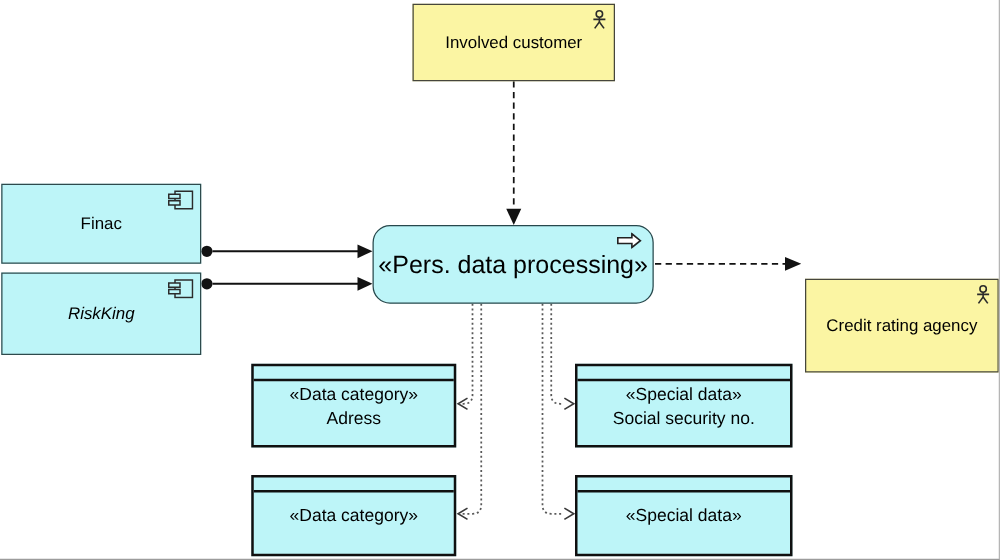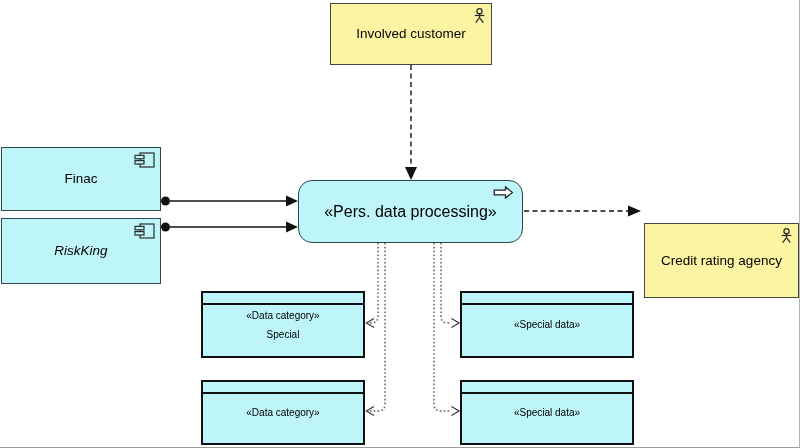--- a/index.html
+++ b/index.html
@@ -15,22 +15,22 @@
   .edge-solid{stroke:var(--line_color,#111);stroke-width:1.5;fill:none;}
   .edge-dashed{stroke:var(--line_color,#111);stroke-width:1.4;fill:none;stroke-dasharray:5 3.5;}
   .edge-dotted{stroke:var(--access_color,#595959);stroke-width:1.4;fill:none;stroke-dasharray:1.6 2.2;}
   .arrowhead{fill:var(--line_color,#111);stroke:none;}
   .ball{fill:var(--line_color,#111);stroke:none;}
   .chevron{stroke:#3a3a3a;stroke-width:1.3;fill:none;}
 
   .node{position:absolute;box-sizing:border-box;display:flex;align-items:center;justify-content:center;text-align:center;line-height:18px;}
   .actor{background:var(--actor_fill,#FBF5A3);border:1px solid #46463c;font-size:13.5px;}
   .app{background:var(--app_fill,#BDF5F8);border:1px solid #2e4a4c;font-size:13.5px;}
-  .process{background:var(--app_fill,#BDF5F8);border:1.5px solid #27484c;border-radius:14px;flex-direction:column;font-size:16px;line-height:20px;}
-  .data{background:var(--app_fill,#BDF5F8);border:2px solid #101010;flex-direction:column;font-size:10px;line-height:19px;}
+  .process{background:var(--app_fill,#BDF5F8);border:1.5px solid #27484c;border-radius:14px;flex-direction:column;font-size:20px;line-height:20px;}
+  .data{background:var(--app_fill,#BDF5F8);border:2px solid #101010;flex-direction:column;font-size:14px;line-height:19px;}
   .data .hdr{position:absolute;top:0;left:0;right:0;height:10px;border-bottom:2px solid #101010;}
   .data .body{flex:1;display:flex;flex-direction:column;justify-content:center;width:100%;}
 
   .pos-involved{left:330px;top:3px;width:162px;height:62px;}
   .pos-finac{left:1px;top:147px;width:160px;height:64px;}
   .pos-riskking{left:1px;top:218px;width:160px;height:66px;font-style:italic;}
   .pos-process{left:298px;top:180px;width:225px;height:63px;}
   .pos-credit{left:644px;top:179px;width:155px;height:75px;margin-top:44px;}
   .pos-adress{left:201px;top:291px;width:164px;height:67px;}
   .pos-ssn{left:460px;top:291px;width:174px;height:67px;}
@@ -136,28 +136,29 @@
       <line class="icon-stroke" x1="6" y1="9" x2="2.5" y2="13.8"></line>
       <line class="icon-stroke" x1="6" y1="9" x2="9.5" y2="13.8"></line>
     </svg>
     <div>Credit rating agency</div>
   </div>
 
   <div class="node data pos-adress">
     <div class="hdr"></div>
     <div class="body">
       <div>«Data category»</div>
-      <div>Special</div>
+      <div>Adress</div>
     </div>
   </div>
 
   <div class="node data pos-ssn">
     <div class="hdr"></div>
     <div class="body">
       <div>«Special data»</div>
+      <div>Social security no.</div>
     </div>
   </div>
 
   <div class="node data pos-name">
     <div class="hdr"></div>
     <div class="body">
       <div>«Data category»</div>
     </div>
   </div>
 

